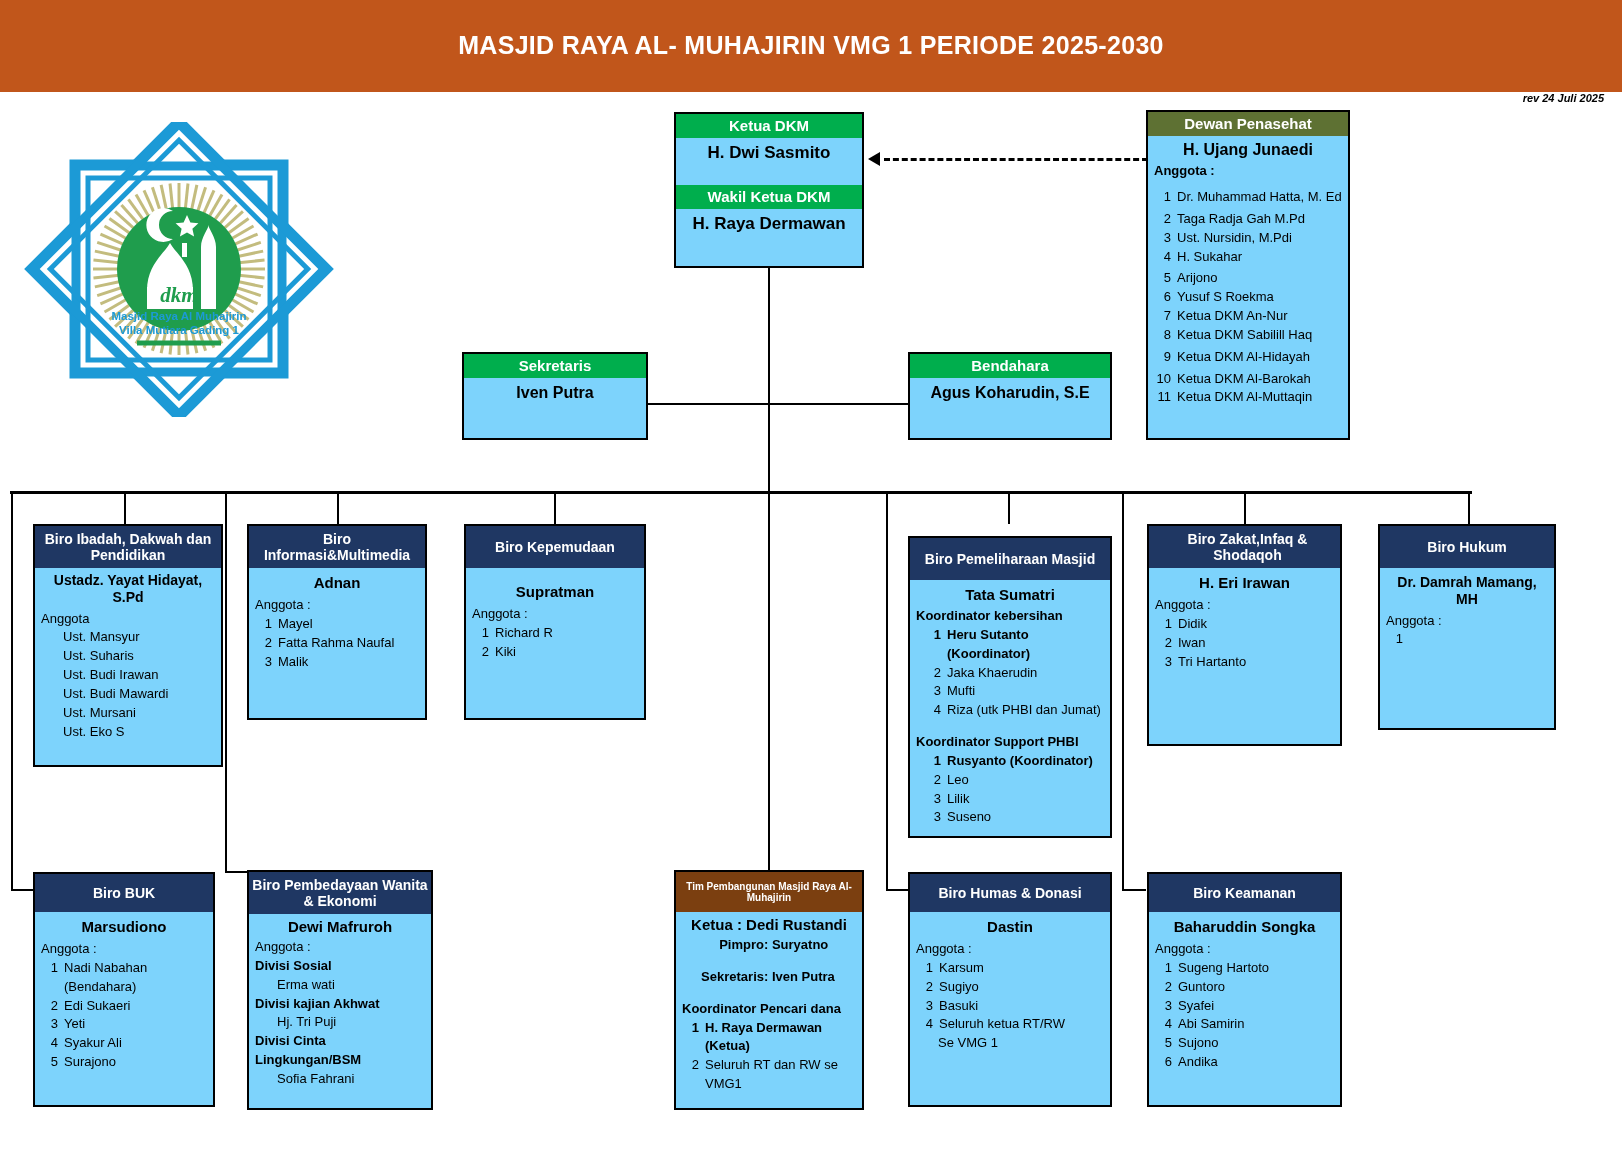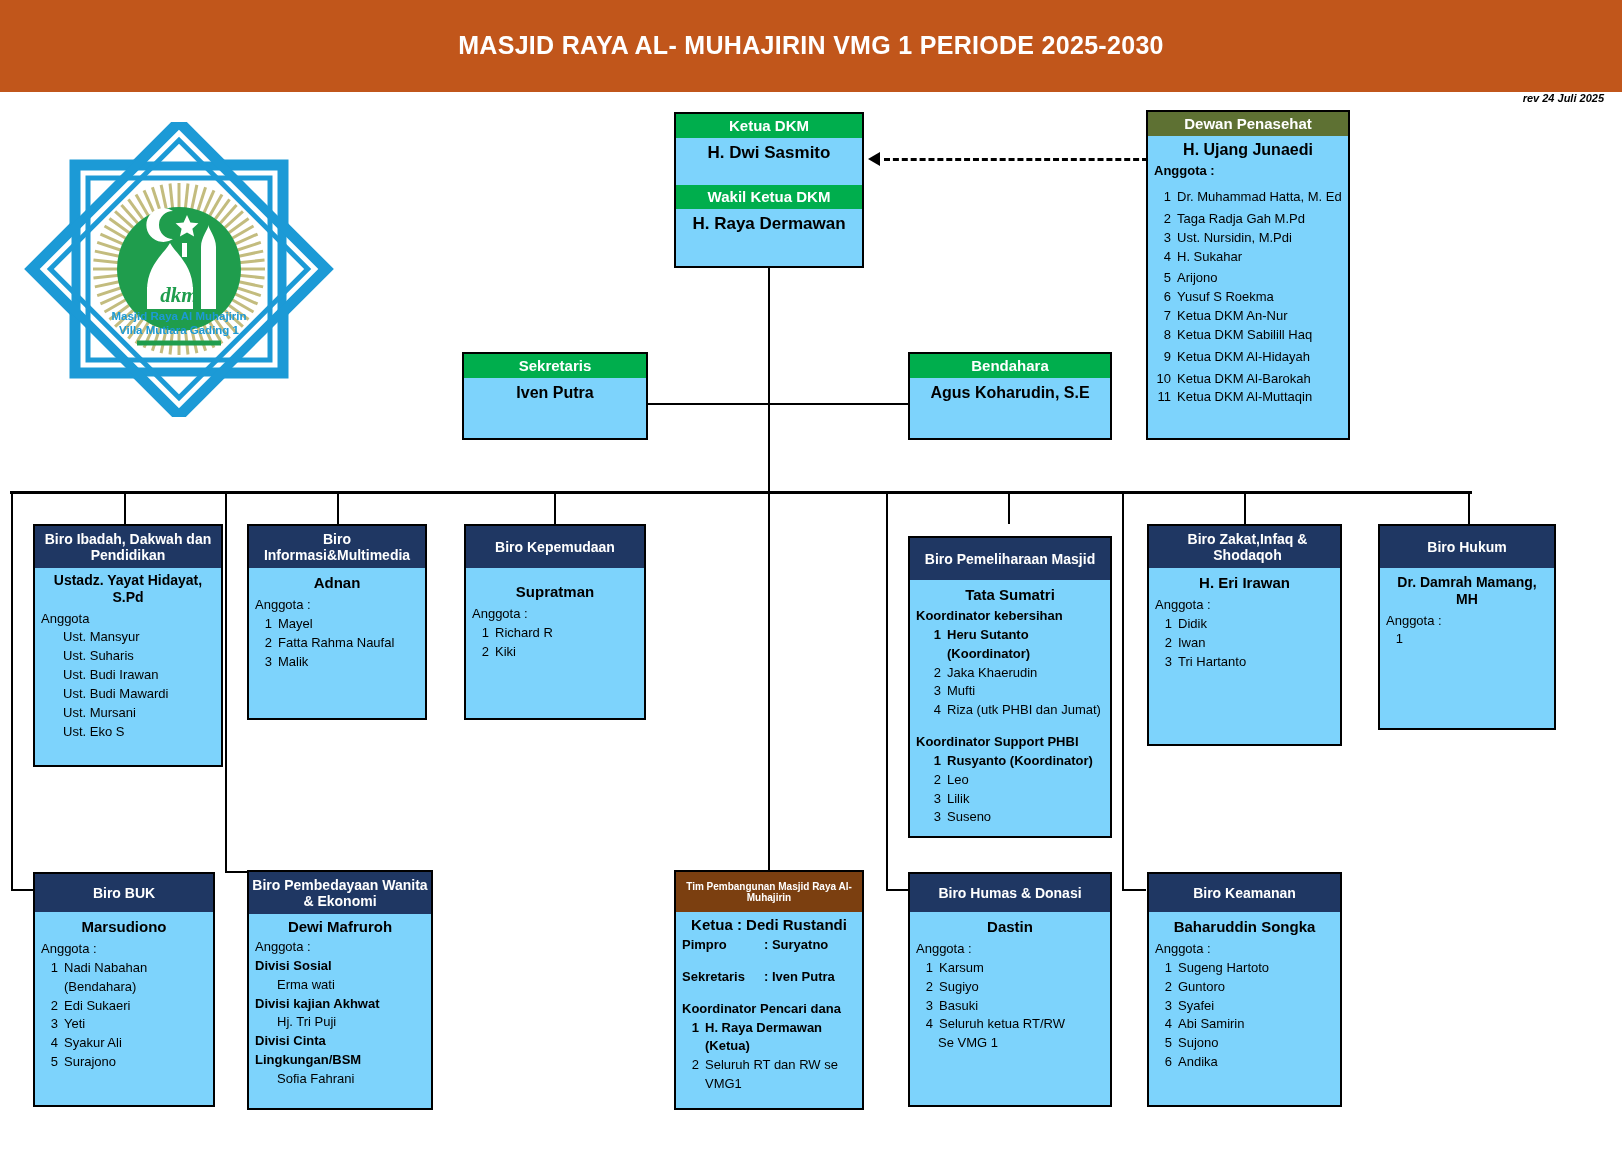--- a/index.html
+++ b/index.html
@@ -49,21 +49,21 @@
     line-height:1.2;
   }
   .sub{font-size:13px;color:#000;line-height:1.45;}
   .sub .lbl{display:block;}
   .sub .row{display:flex;gap:6px;}
   .sub .num{width:17px;text-align:right;flex:0 0 auto;}
   .sub .nm{flex:1 1 auto;}
   .sub .row.b,.sub .lbl.b{font-weight:bold;}
   .sub .ind{padding-left:22px;}
   .sub .gap{height:13px;}
-  .kv{display:flex;}
+  .kv{display:flex;text-align:right;}
   .kv .k{width:82px;font-weight:bold;}
   .kv .v{font-weight:bold;}
 
   
   .ln-v{position:absolute;width:2px;background:#000;}
   .ln-h{position:absolute;height:2px;background:#000;}
   .bus{position:absolute;height:3px;background:#000;}
 
   .dashed{
     position:absolute;height:0;border-top:3px dashed #000;

